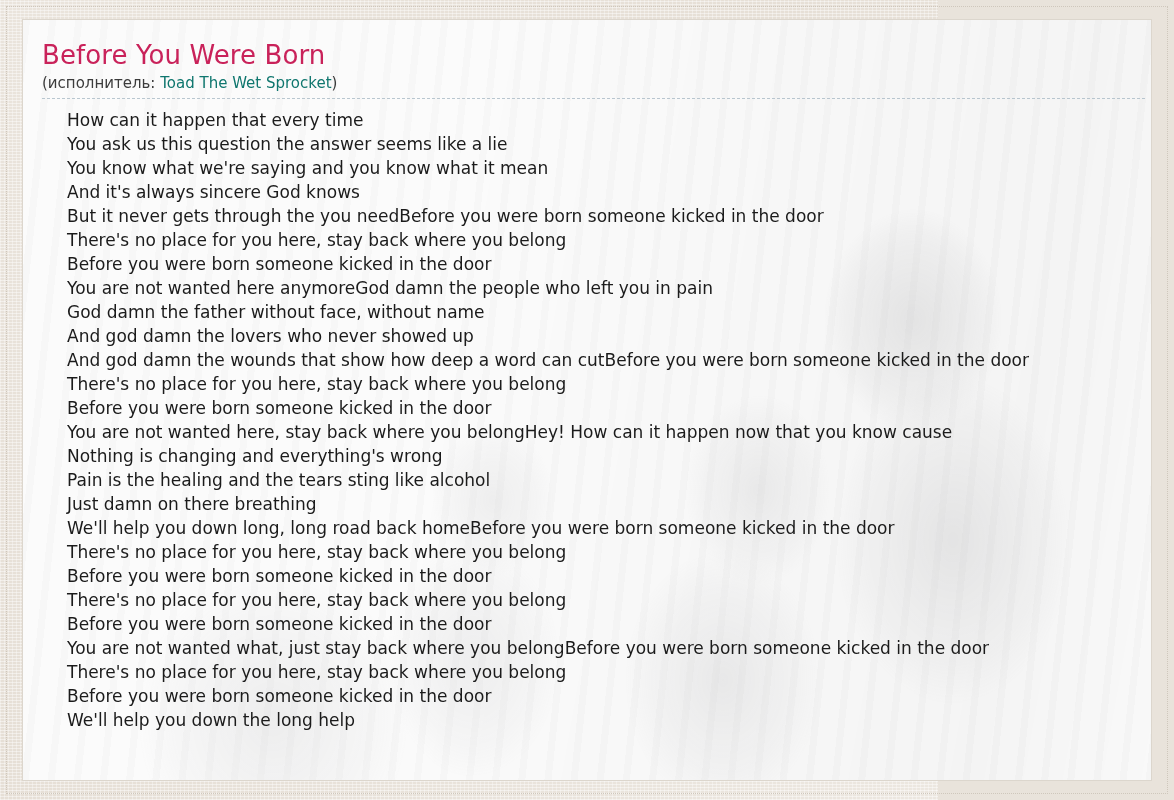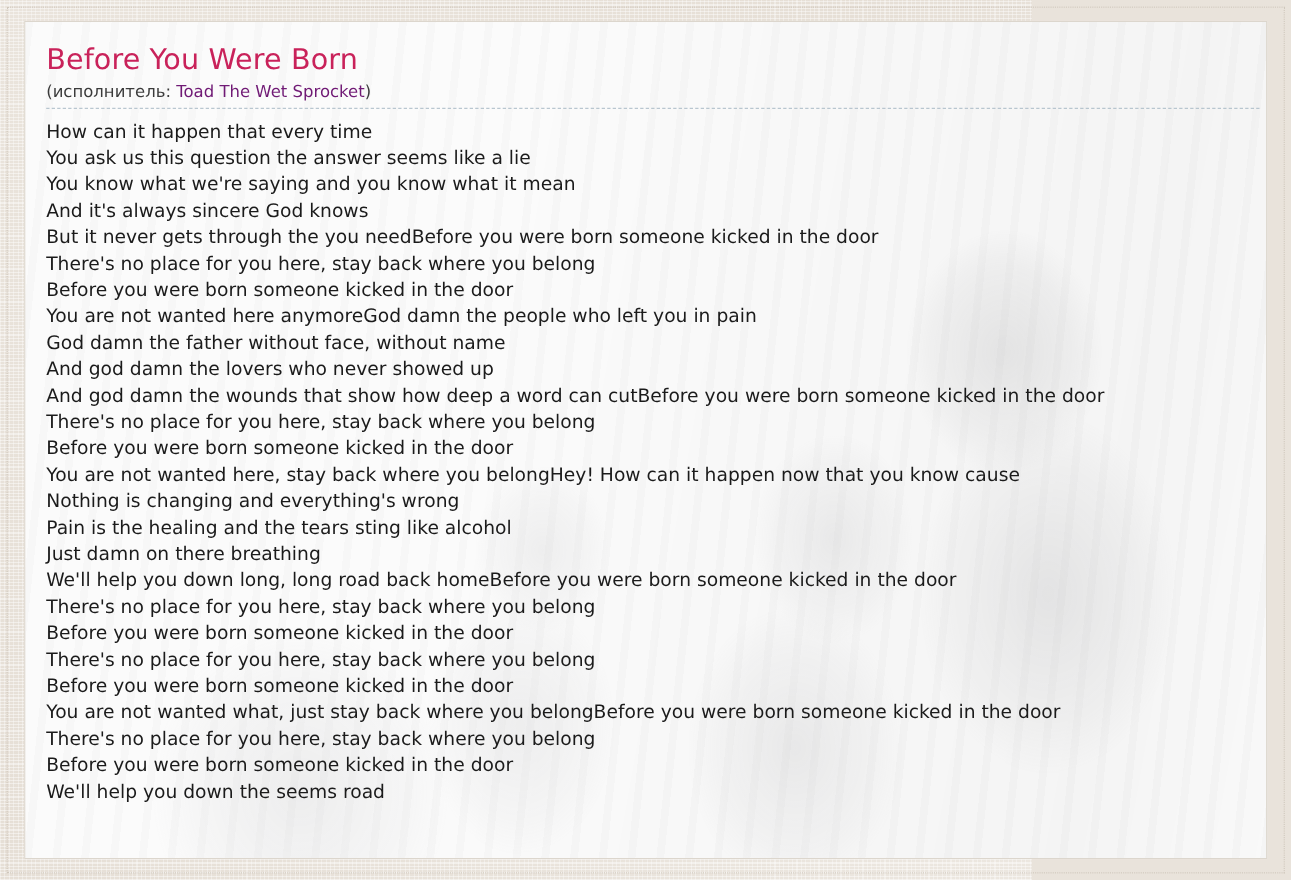--- a/index.html
+++ b/index.html
@@ -82,21 +82,21 @@
     white-space: nowrap;
   }
   .artist-line {
     margin: 4px 0 0 0;
     font-size: 15px;
     line-height: 19px;
     color: #3b3b3b;
     white-space: nowrap;
   }
   .artist-link {
-    color: #701a75;
+    color: #0f766e;
     text-decoration: none;
     cursor: pointer;
   }
   .header-rule {
     margin: 5px 0 0 0;
     width: 1103px;
     height: 0;
     border: 0;
     border-top: 1px dashed #aebec9;
     opacity: .85;
@@ -108,20 +108,21 @@
     padding: 0;
     list-style: none;
     width: 1111px;
   }
   .lyrics li {
     font-size: 17px;
     line-height: 24px;
     color: #1b1b1b;
     white-space: nowrap;
     overflow: visible;
+    margin-left: 25px;
   }
 </style>
 </head>
 <body>
 
 <div class="page-frame">
   <div class="frame-dots"></div>
 
   <div class="sheet">
     <div class="watermark"></div>
@@ -155,18 +156,18 @@
           <li>Pain is the healing and the tears sting like alcohol</li>
           <li>Just damn on there breathing</li>
           <li>We'll help you down long, long road back homeBefore you were born someone kicked in the door</li>
           <li>There's no place for you here, stay back where you belong</li>
           <li>Before you were born someone kicked in the door</li>
           <li>There's no place for you here, stay back where you belong</li>
           <li>Before you were born someone kicked in the door</li>
           <li>You are not wanted what, just stay back where you belongBefore you were born someone kicked in the door</li>
           <li>There's no place for you here, stay back where you belong</li>
           <li>Before you were born someone kicked in the door</li>
-          <li>We'll help you down the seems road</li>
+          <li>We'll help you down the long help</li>
         </ul>
 
     </div>
   </div>
 </div>
 
 </body></html>

